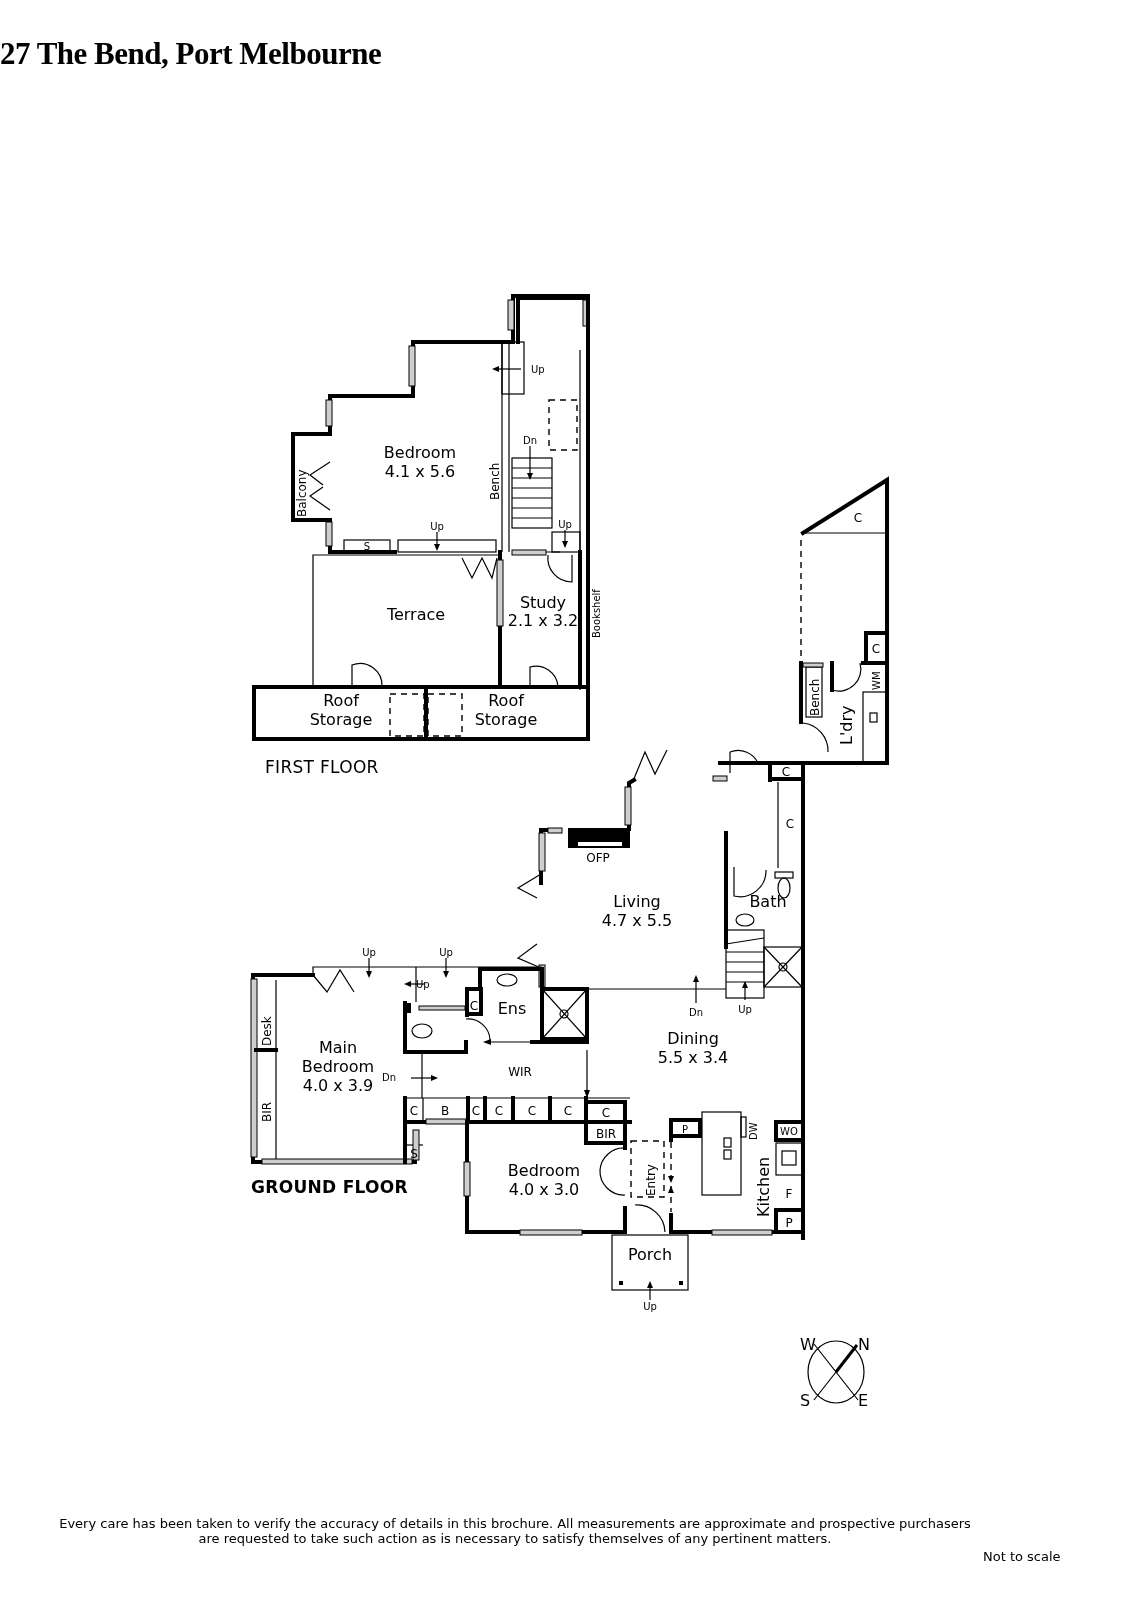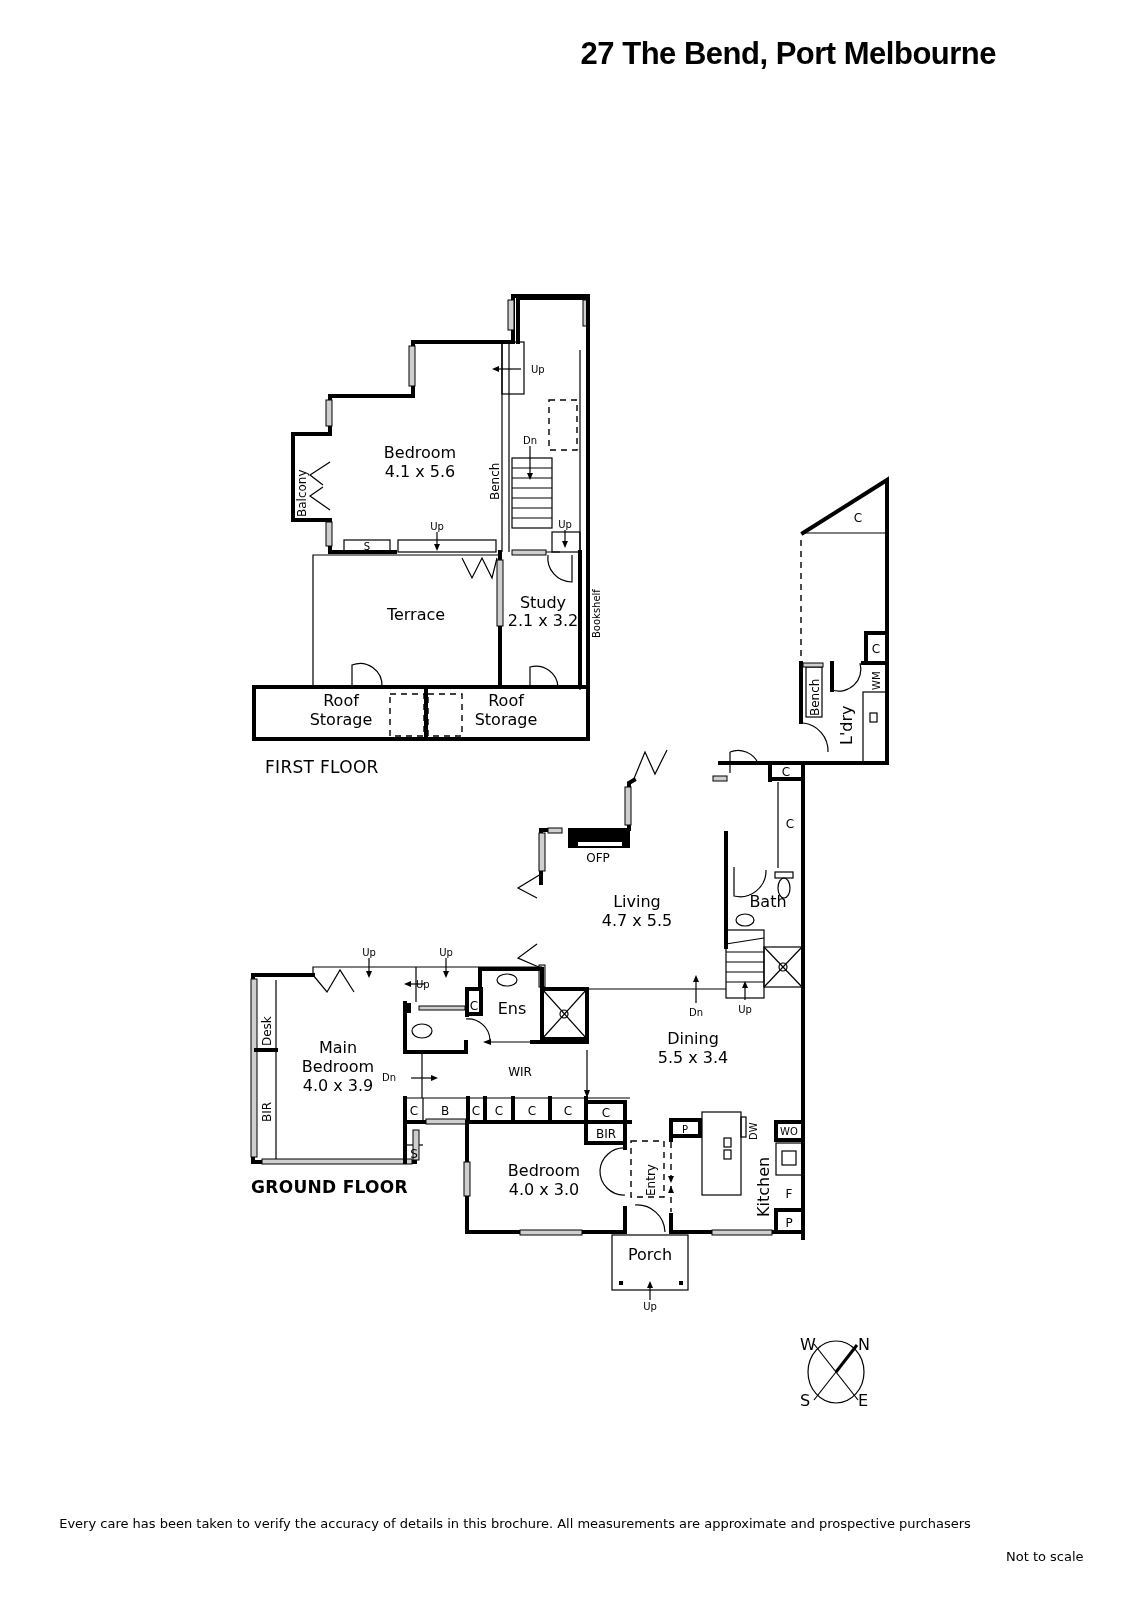--- a/index.html
+++ b/index.html
@@ -1,29 +1,29 @@
 <!DOCTYPE html>
 <html><head>
 <meta charset="utf-8">
 <style>
   html, body { margin: 0; padding: 0; background: #ffffff; }
   body { width: 1131px; height: 1600px; position: relative; overflow: hidden; font-family: "DejaVu Sans", sans-serif; color: #000; }
-  .title { position: absolute; top: 36px; left: 0; width: 996px; text-align: right; font-family: Liberation Sans, sans-serif; font-weight: bold; font-size: 31px; letter-spacing: -0.5px; }
+  .title { position: absolute; top: 36px; left: 0; width: 996px; text-align: left; font-family: Liberation Serif, serif; font-weight: bold; font-size: 31px; letter-spacing: -0.5px; }
   svg.plan { position: absolute; left: 0; top: 0; }
   .wall { stroke: #000; stroke-width: 4; fill: none; stroke-linecap: square; }
   .thin { stroke: #000; stroke-width: 1.2; fill: none; }
   .dash { stroke: #000; stroke-width: 1.4; fill: none; stroke-dasharray: 6 5; }
   .win { fill: #cfcfcf; stroke: #000; stroke-width: 1; }
   .lbl { font-family: "DejaVu Sans", sans-serif; fill: #000; }
   .room { font-size: 16px; }
   .small { font-size: 10px; }
   .tiny { font-size: 12px; }
   .floor-label { position: absolute; font-size: 17px; letter-spacing: 0.3px; }
   .disclaimer { position: absolute; top: 1516px; left: 0; width: 1030px; text-align: center; font-size: 13px; line-height: 15px; }
-  .scale { position: absolute; top: 1549px; left: 1006px; font-size: 13px; }
+  .scale { position: absolute; top: 1549px; left: 983px; font-size: 13px; }
 </style>
 </head>
 <body>
 
 <div class="title">27 The Bend, Port Melbourne</div>
 
 <svg class="plan" width="1131" height="1600" viewBox="0 0 1131 1600">
 
   <g>
 
@@ -306,14 +306,15 @@
     <text class="lbl room" x="800" y="1406">S</text>
     <text class="lbl room" x="858" y="1406">E</text>
   </g>
 </svg>
 
 <div class="floor-label" style="top:757px; left:265px;">FIRST FLOOR</div>
 <div class="floor-label" style="top:1177px; left:251px;font-weight:bold;">GROUND FLOOR</div>
 
 <div class="disclaimer">
   <div>Every care has been taken to verify the accuracy of details in this brochure.  All measurements are approximate and prospective purchasers</div>
+  <div>are requested to take such action as is necessary to satisfy themselves of any pertinent matters.</div>
 </div>
 <div class="scale">Not to scale</div>
 
 </body></html>

